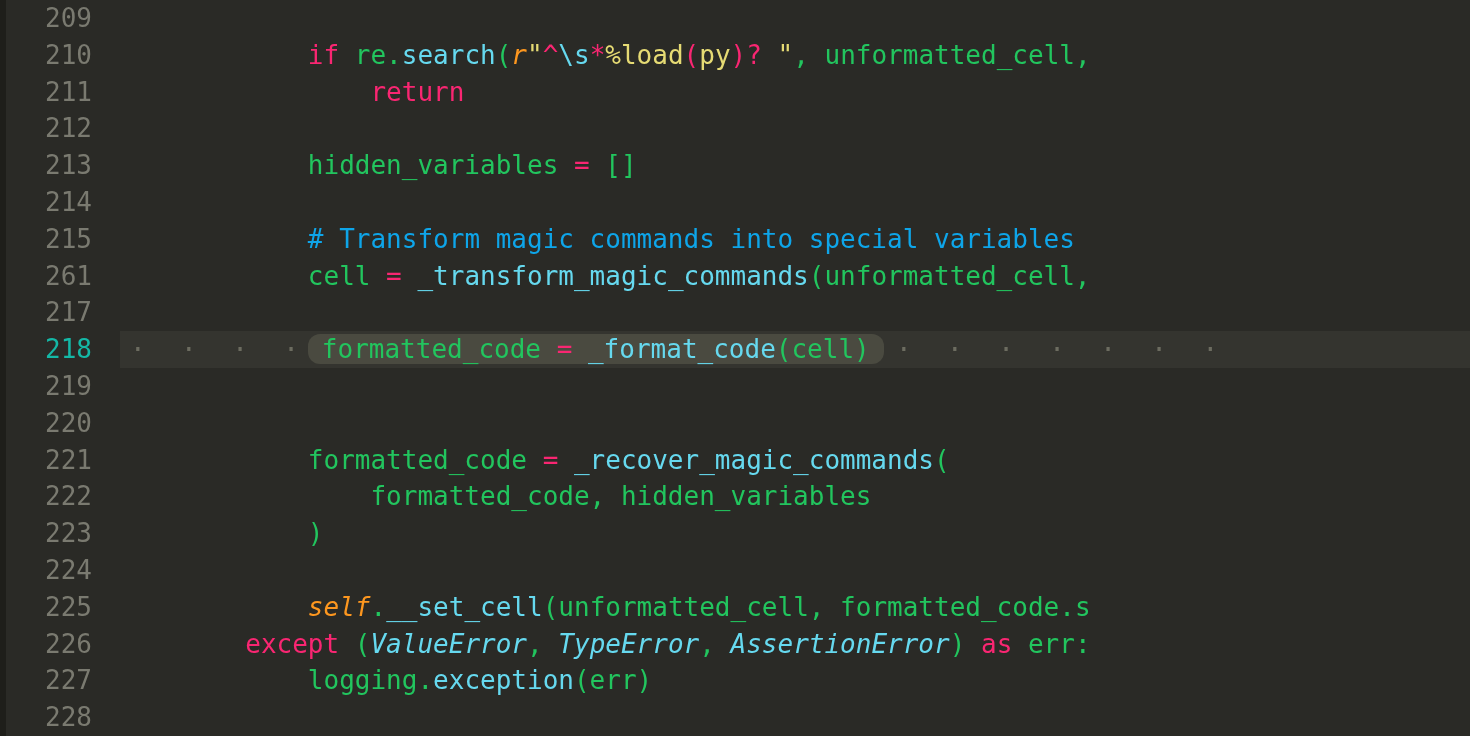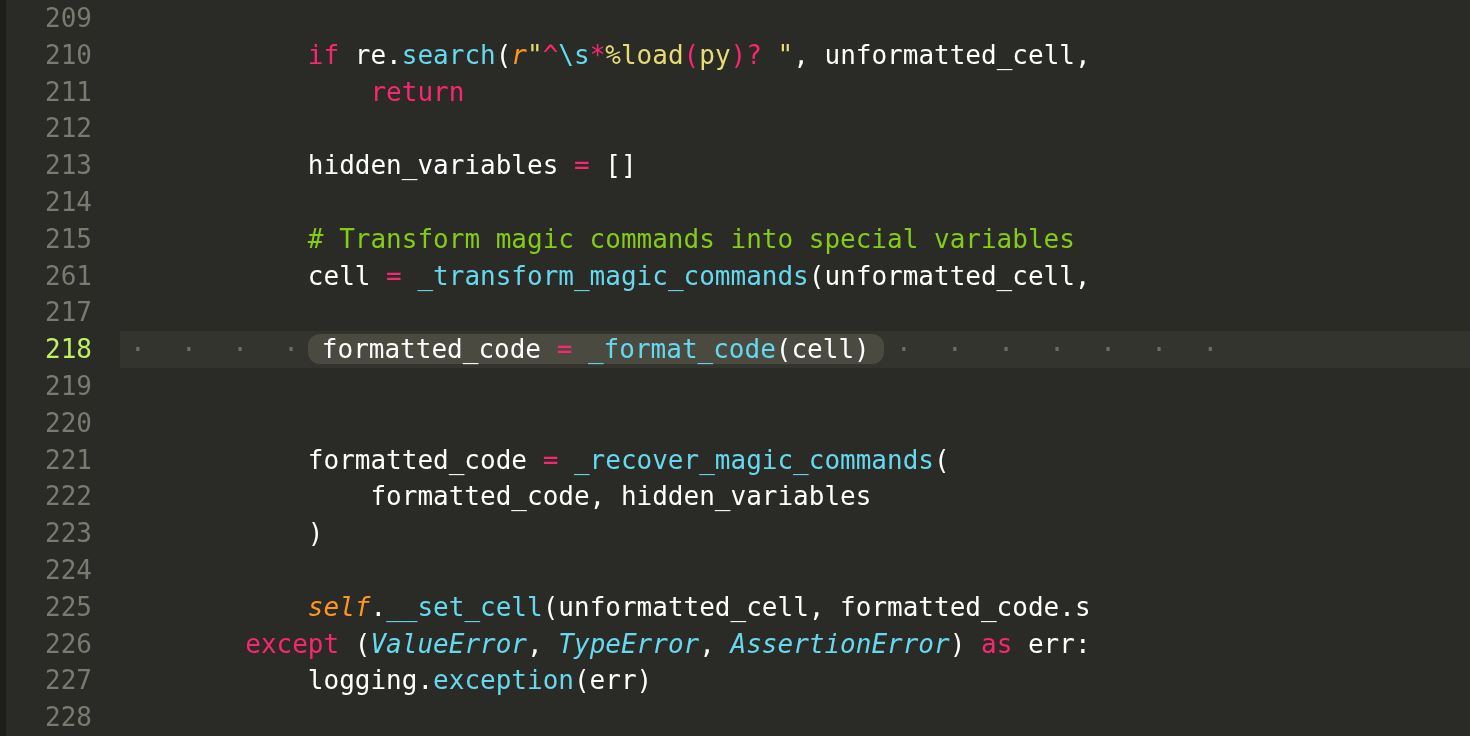--- a/index.html
+++ b/index.html
@@ -26,21 +26,21 @@
     user-select: none;
   }
   .gutter .ln {
     height: 36.8px;
     display: flex;
     align-items: center;
     justify-content: flex-end;
     padding-left: 20px;
   }
   .gutter .ln.active {
-    color: #bef264;
+    color: #14b8a6;
   }
   .code-area {
     flex: 1;
     position: relative;
     overflow: hidden;
   }
   .code-line {
     height: 36.8px;
     white-space: pre;
     display: flex;
@@ -72,24 +72,24 @@
     background: #4a4a40;
     border-radius: 12px;
     padding: 0 14px;
   }
 
   
   .kw    { color: #f92672; }                 
   .fnarg { color: #fd971f; font-style: italic; } 
   .str   { color: #e6db74; }                 
   .op    { color: #f92672; }                 
-  .ident { color: #ffffff; }                 
+  .ident { color: #22c55e; }                 
   .call  { color: #66d9ef; }                 
   .cls   { color: #66d9ef; font-style: italic; } 
-  .cmt   { color: #84cc16; }
+  .cmt   { color: #0ea5e9; }
 
   .left-strip {
     position: absolute;
     left: 0; top: 0; bottom: 0; width: 6px;
     background: #1e1e1a;
   }
 </style>
 </head>
 <body>
 

